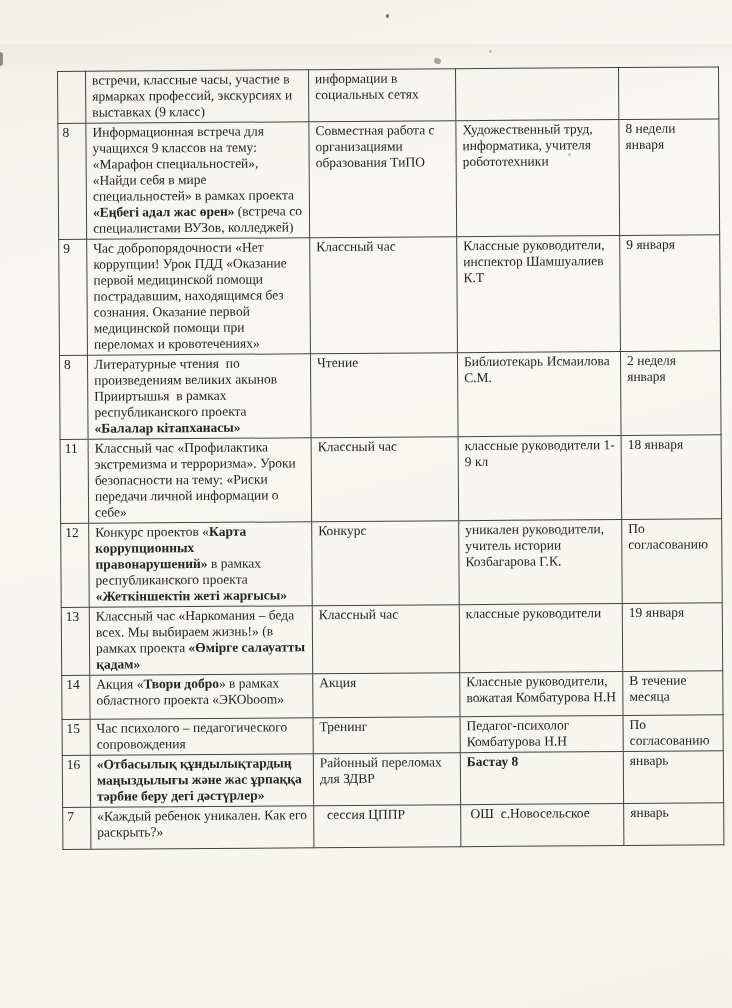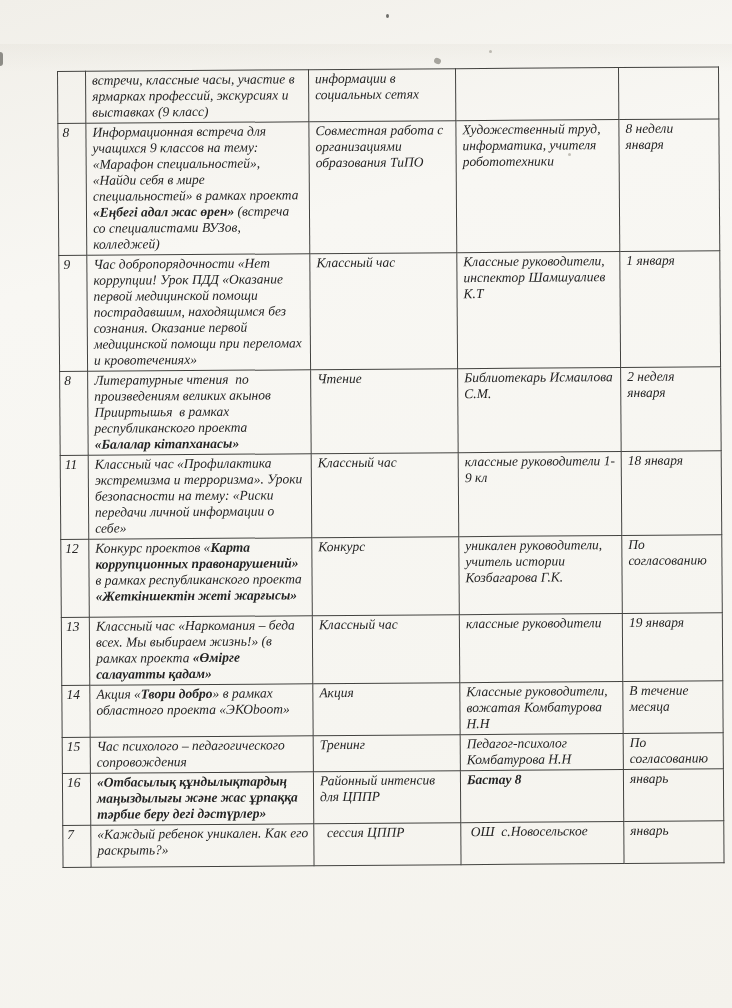--- a/index.html
+++ b/index.html
@@ -10,21 +10,20 @@
     width: 732px;
     height: 1008px;
     overflow: hidden;
     position: relative;
     background: linear-gradient(165deg, #f1efe9 0%, #f8f7f3 25%, #f6f5f0 70%, #f4f2ec 100%);
     font-family: "Liberation Serif", "DejaVu Serif", serif;
   }
   .page {
     position: absolute;
     inset: 0;
-    font-style: italic;
   }
   .top-band {
     position: absolute;
     left: 0; top: 44px;
     width: 100%; height: 28px;
     background: linear-gradient(180deg, rgba(205,200,188,0.14), rgba(205,200,188,0));
   }
   .speck { position: absolute; border-radius: 50%; }
   .s1 { left: 386px; top: 14px; width: 3px; height: 4px; background: #6e6e6a; }
   .s2 { left: 434px; top: 58px; width: 7px; height: 6px; background: #a6a49d; transform: rotate(20deg); }
@@ -105,21 +104,21 @@
           <td class="activity"><span>Информационная встреча для учащихся 9 классов на тему: «Марафон специальностей», «Найди себя в мире специальностей» в рамках проекта </span><span class="b">«Еңбегі адал жас өрен»</span><span> (встреча со специалистами ВУЗов, колледжей)</span></td>
           <td class="form"><span>Совместная работа с организациями образования ТиПО</span></td>
           <td class="responsible"><span>Художественный труд, информатика, учителя робототехники</span></td>
           <td class="date"><span>8 недели января</span></td>
         </tr>
         <tr>
           <td class="num">9</td>
           <td class="activity"><span>Час добропорядочности «Нет коррупции! Урок ПДД «Оказание первой медицинской помощи пострадавшим, находящимся без сознания. Оказание первой медицинской помощи при переломах и кровотечениях»</span></td>
           <td class="form"><span>Классный час</span></td>
           <td class="responsible"><span>Классные руководители, инспектор Шамшуалиев К.Т</span></td>
-          <td class="date"><span>1 января</span></td>
+          <td class="date"><span>9 января</span></td>
         </tr>
         <tr>
           <td class="num">8</td>
           <td class="activity"><span>Литературные чтения  по произведениям великих акынов Прииртышья  в рамках республиканского проекта </span><span class="b">«Балалар кітапханасы»</span></td>
           <td class="form"><span>Чтение</span></td>
           <td class="responsible"><span>Библиотекарь Исмаилова С.М.</span></td>
           <td class="date"><span>2 неделя января</span></td>
         </tr>
         <tr>
           <td class="num">11</td>
@@ -152,21 +151,21 @@
         <tr>
           <td class="num">15</td>
           <td class="activity"><span>Час психолого – педагогического сопровождения</span></td>
           <td class="form"><span>Тренинг</span></td>
           <td class="responsible"><span>Педагог-психолог Комбатурова Н.Н</span></td>
           <td class="date"><span>По согласованию</span></td>
         </tr>
         <tr>
           <td class="num">16</td>
           <td class="activity"><span class="b">«Отбасылық құндылықтардың маңыздылығы және жас ұрпаққа тәрбие беру дегі дәстүрлер»</span></td>
-          <td class="form"><span>Районный интенсив для ЦППР</span></td>
+          <td class="form"><span>Районный переломах для ЗДВР</span></td>
           <td class="responsible"><span class="b">Бастау 8</span></td>
           <td class="date"><span>январь</span></td>
         </tr>
         <tr>
           <td class="num">7</td>
           <td class="activity"><span>«Каждый ребенок уникален. Как его раскрыть?»</span></td>
           <td class="form"><span>  сессия ЦППР</span></td>
           <td class="responsible"><span> ОШ  с.Новосельское</span></td>
           <td class="date"><span>январь</span></td>
         </tr>

